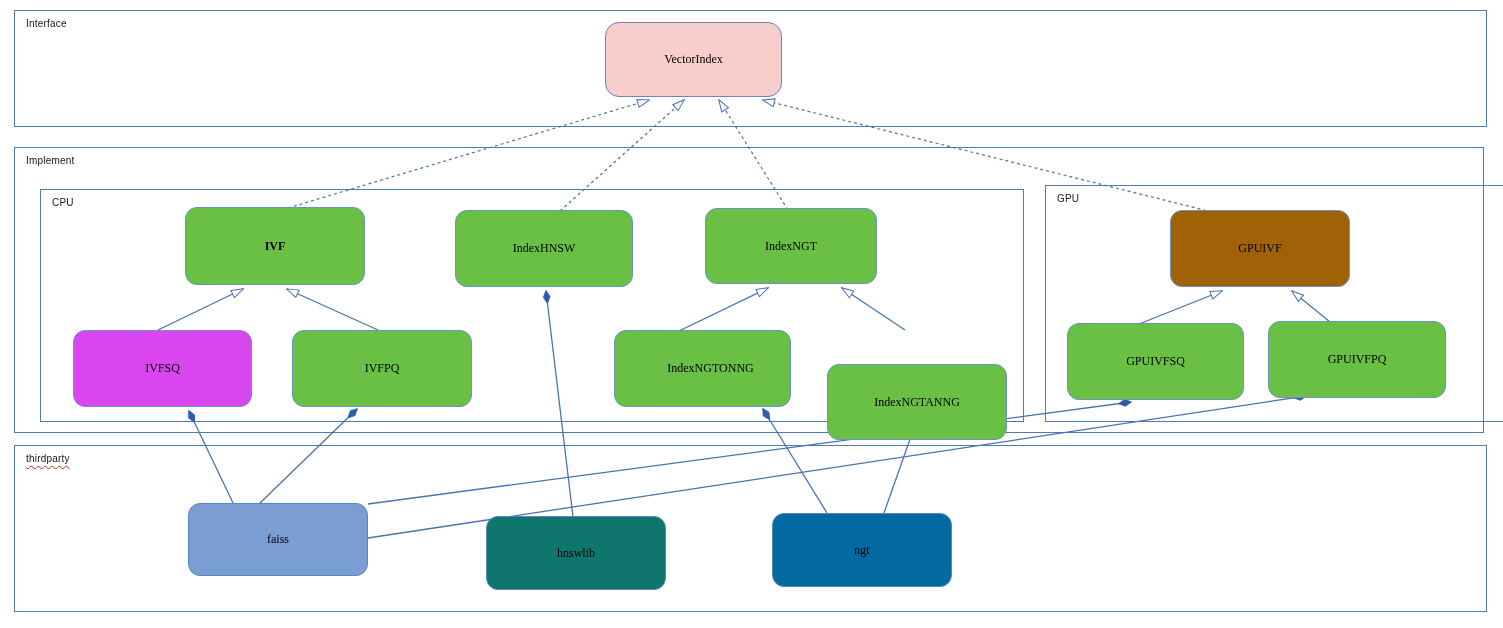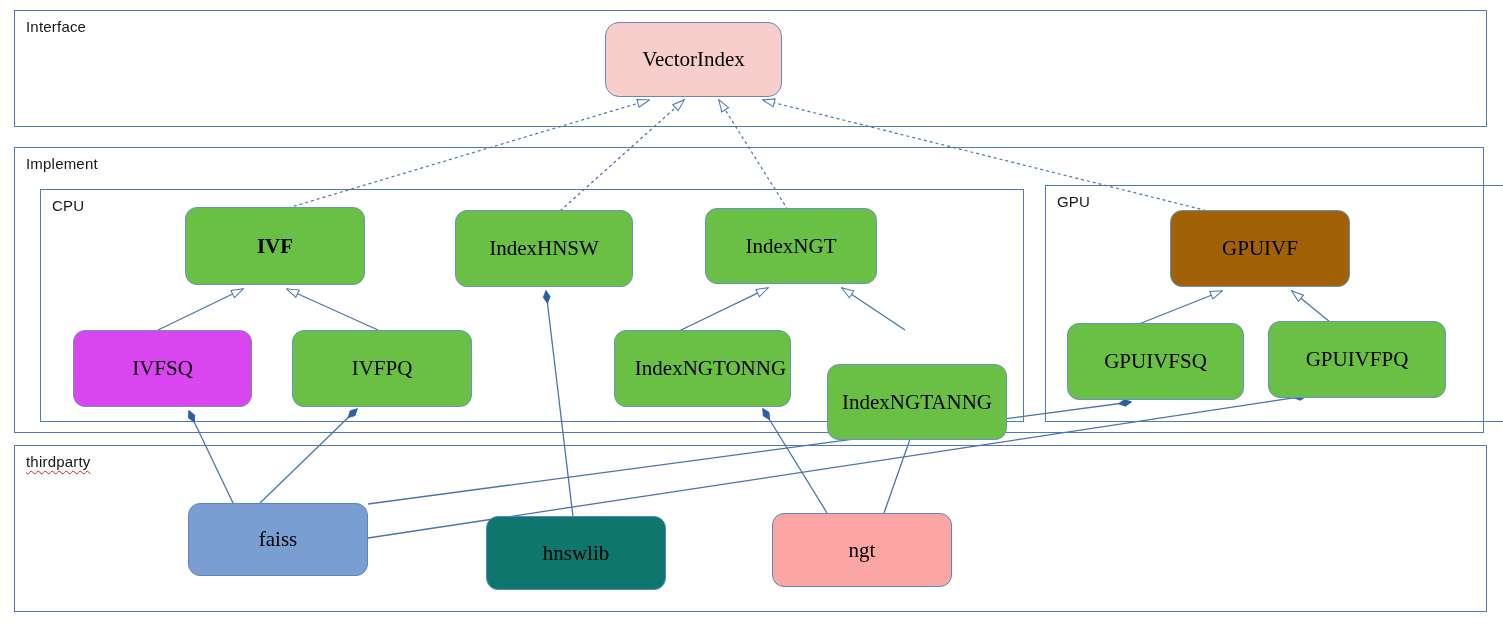--- a/index.html
+++ b/index.html
@@ -5,34 +5,34 @@
   html,body{margin:0;padding:0;background:#fff;}
   #stage{
     position:relative;width:1503px;height:628px;background:#fff;
     font-family:"Liberation Sans",sans-serif;overflow:hidden;
   }
   .container{
     position:absolute;box-sizing:border-box;background:transparent;
     border:1.5px solid #4f7ab3;
   }
   .clabel{
-    position:absolute;top:7px;left:11px;font-size:15px;color:#161616;
+    position:absolute;top:7px;left:11px;font-size:10px;color:#161616;
     letter-spacing:.2px;white-space:nowrap;
   }
   .squiggle{
     text-decoration-line:underline;text-decoration-style:wavy;
     text-decoration-color:#cc2222;text-decoration-thickness:1px;
     text-underline-offset:3px;
   }
   #edges{position:absolute;left:0;top:0;pointer-events:none;}
   #edges path.edge, #edges line{pointer-events:stroke;}
   .node{
     position:absolute;box-sizing:border-box;display:flex;align-items:center;
     justify-content:center;text-align:center;
-    font-family:"Liberation Serif","DejaVu Serif",serif;font-size:21px;color:#000;
+    font-family:"Liberation Serif","DejaVu Serif",serif;font-size:12px;color:#000;
     border-radius:12px;border:1.5px solid #6a93c3;
   }
   .node.interface{border-radius:14px;}
   .node .nlabel{pointer-events:none;}
 </style>
 </head>
 <body>
 
 <div id="stage">
     <div class="container" style="left: 14px; top: 10px; width: 1473px; height: 117px; border-color: rgb(79, 122, 179);">
@@ -109,16 +109,16 @@
     </div>
     <div class="node impl" style="left: 1268px; top: 321px; width: 178px; height: 77px; background: rgb(106, 191, 69); border-color: rgb(106, 147, 195);">
       <span class="nlabel">GPUIVFPQ</span>
     </div>
     <div class="node lib" style="left: 188px; top: 503px; width: 180px; height: 73px; background: rgb(122, 158, 210); border-color: rgb(91, 134, 194);">
       <span class="nlabel">faiss</span>
     </div>
     <div class="node lib" style="left: 486px; top: 516px; width: 180px; height: 74px; background: #0f766e; border-color: rgb(91, 134, 194);">
       <span class="nlabel">hnswlib</span>
     </div>
-    <div class="node lib" style="left: 772px; top: 513px; width: 180px; height: 74px; background: #fca5a5; border-color: rgb(91, 134, 194);">
+    <div class="node lib" style="left: 772px; top: 513px; width: 180px; height: 74px; background: #0369a1; border-color: rgb(91, 134, 194);">
       <span class="nlabel">ngt</span>
     </div>
   </div>
 
 </body></html>

